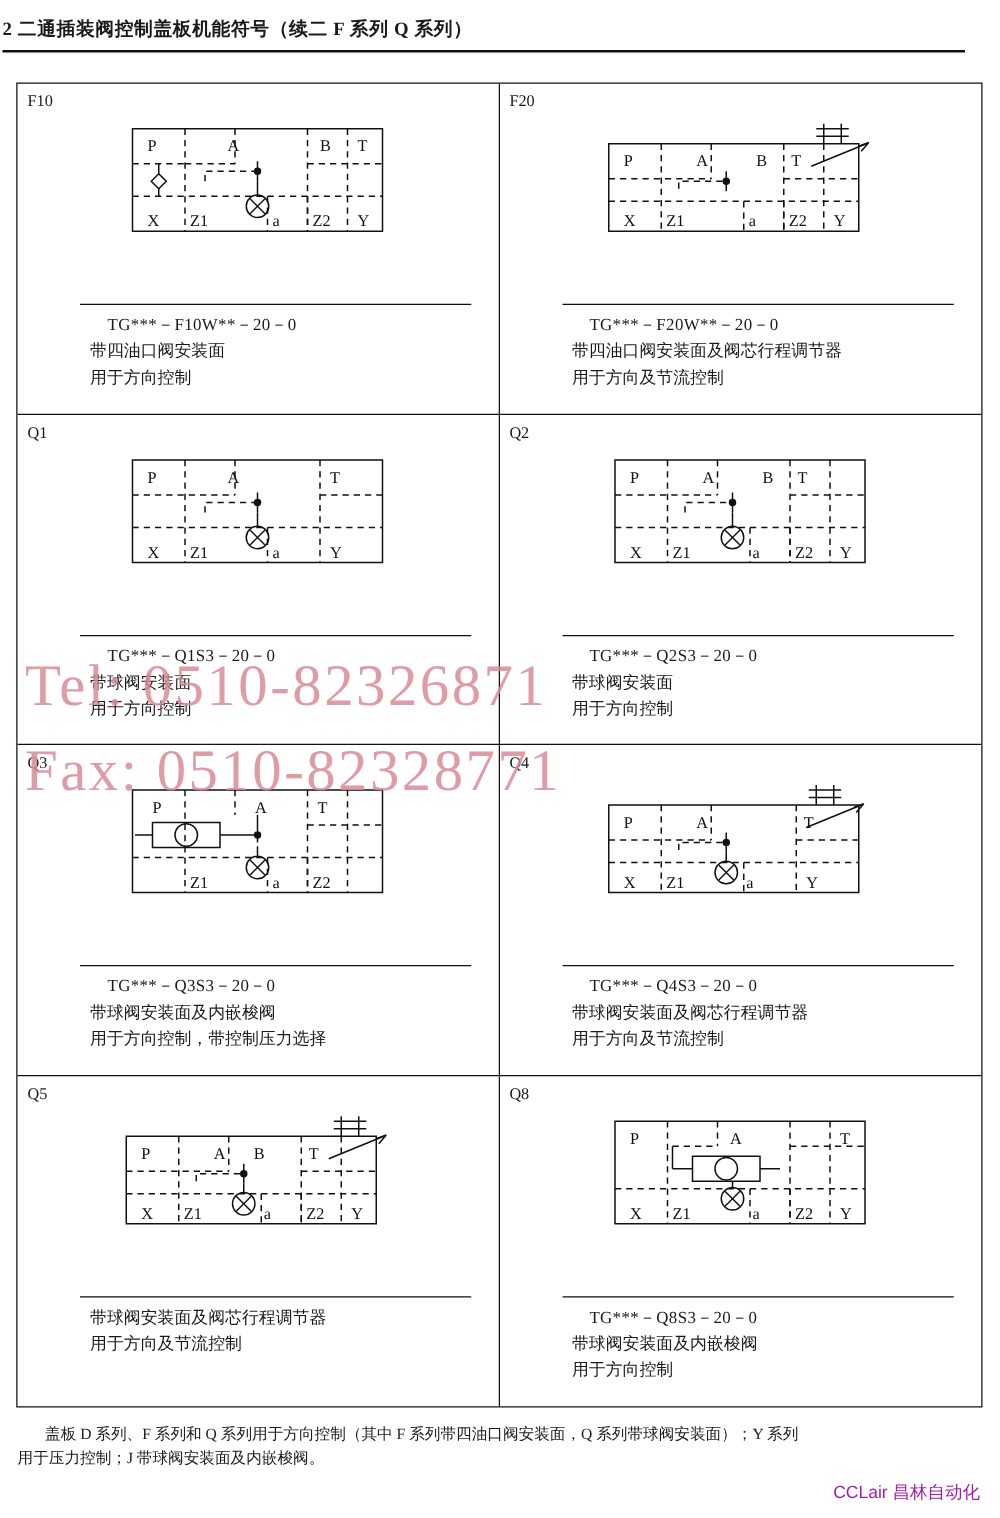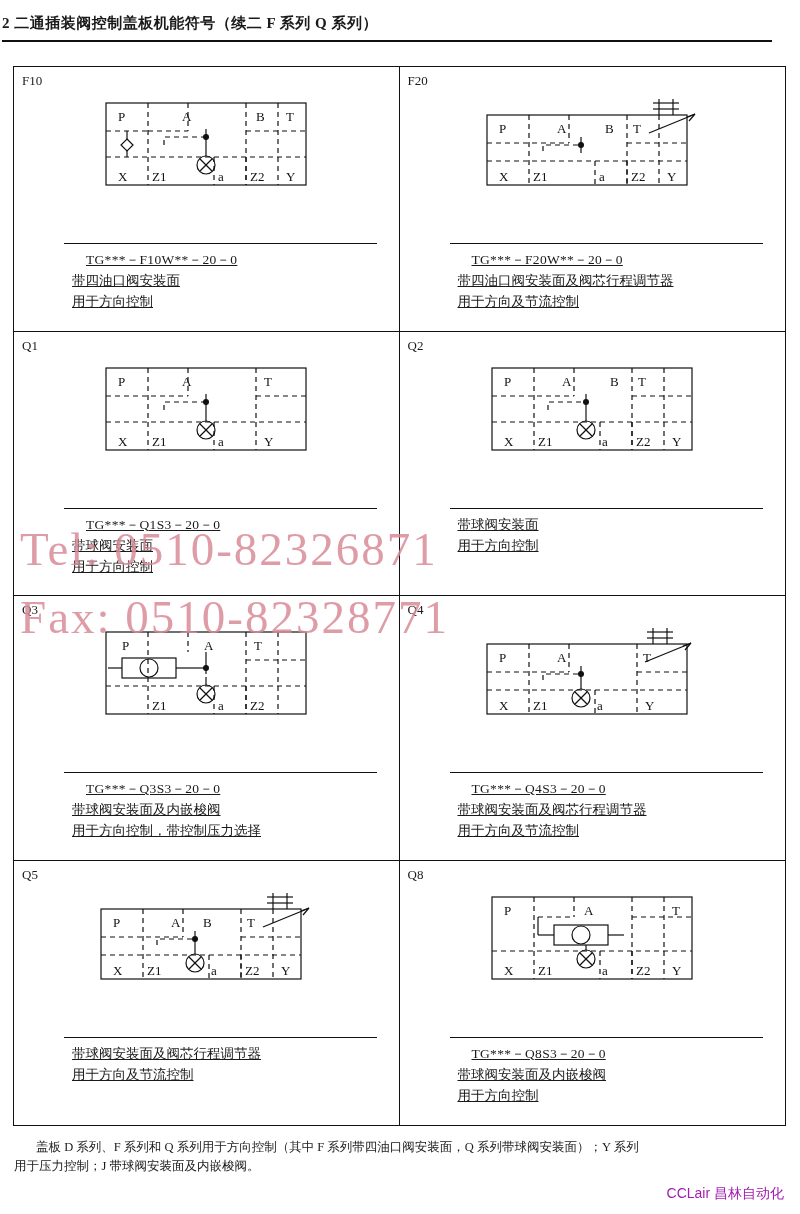--- a/index.html
+++ b/index.html
@@ -104,21 +104,20 @@
     font-size: 13.5px;
     line-height: 21px;
   }
   .cap .model {
     font-family: "Liberation Serif", serif;
     letter-spacing: 0.3px;
     padding-left: 14px;
   }
   .cap .line {
     white-space: nowrap;
-    text-decoration: underline;
   }
 
   
   .footer {
     position: absolute;
     left: 14px; top: 1138px;
     width: 772px;
     font-size: 12.5px;
     line-height: 19px;
   }
@@ -315,20 +314,21 @@
         <text x="156" y="28">T</text>
         <text x="22" y="88">X</text>
         <text x="56" y="88">Z1</text>
         <text x="120" y="88">a</text>
         <text x="154" y="88">Z2</text>
         <text x="190" y="88">Y</text>
       </svg>
     </div>
     <div class="divider"></div>
     <div class="cap">
+      <div class="line model">TG***－Q2S3－20－0</div>
       <div class="line">带球阀安装面</div>
       <div class="line">用于方向控制</div>
     </div>
   </div>
 
   <div class="cell">
     <div class="cell-code">Q3</div>
     <div class="sym-wrap">
       <svg class="sym" width="220" height="110" viewBox="0 0 220 110">
         <g stroke="#111" fill="none" stroke-width="1.2">

